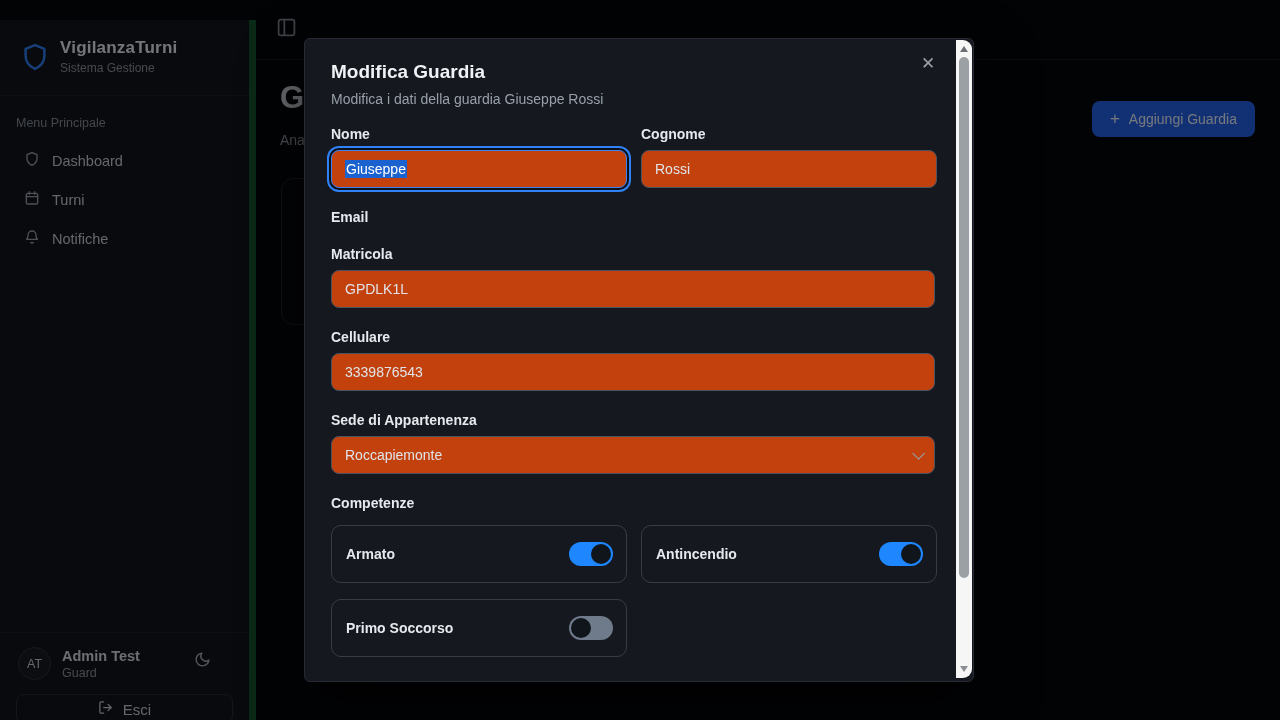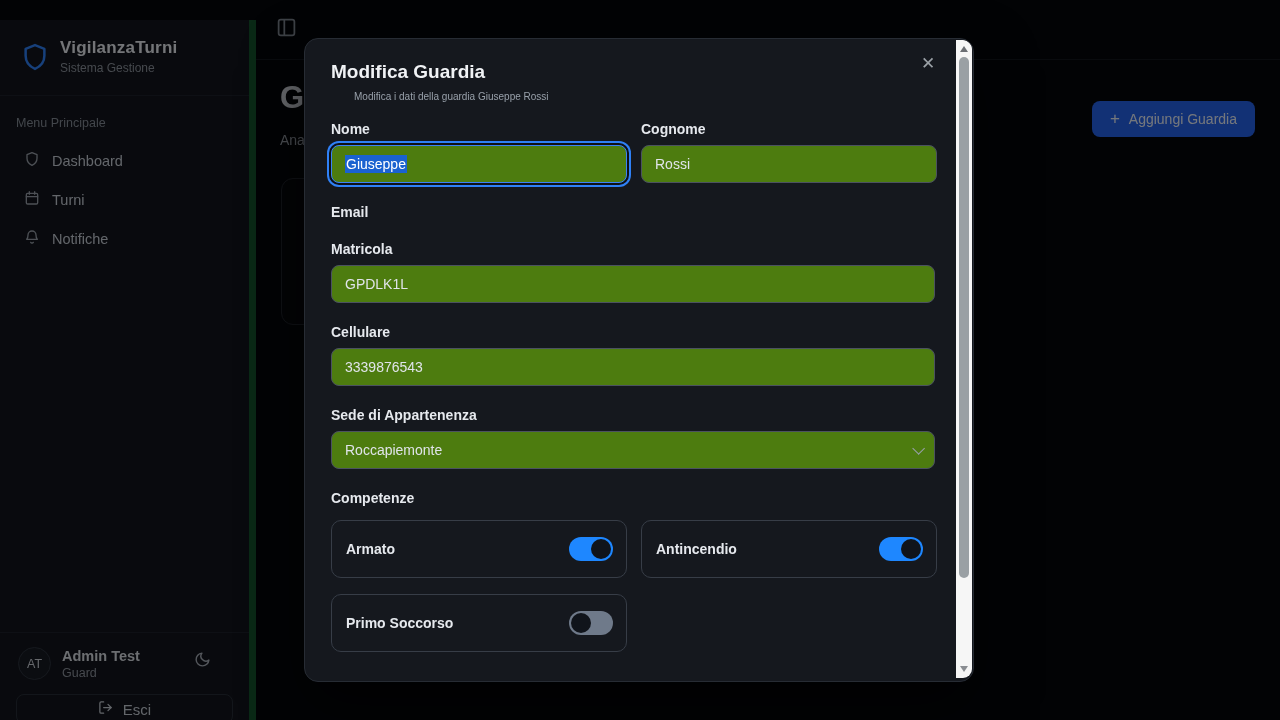--- a/index.html
+++ b/index.html
@@ -31,30 +31,30 @@
   .page-title { position:absolute; left:24px; top:80px; font-size:31px; font-weight:bold; color:#d4d9e0; }
   .page-sub { position:absolute; left:24px; top:132px; font-size:14px; color:#9aa1ab; }
   .add-btn { position:absolute; right:25px; top:101px; height:36px; padding:0 18px; background:#2563eb; border:none; border-radius:8px; color:#e9eff9; font-size:14px; display:flex; align-items:center; gap:9px; cursor:pointer; }
   .add-btn .plus { font-size:17px; font-weight:normal; }
   .ghost-card { position:absolute; left:25px; top:178px; width:140px; height:147px; border:1px solid #21252d; border-radius:12px; background:#07090d; }
 
   
   .overlay { position:absolute; inset:0; background:rgba(0,0,0,0.5); }
 
   
-  .modal { position:absolute; left:304px; top:38px; width:670px; height:644px; background:#15181e; border:1px solid #272c34; border-radius:14px; box-shadow:0 25px 60px rgba(0,0,0,.65); overflow:hidden; }
+  .modal { position:absolute; left:304px; top:38px; width:670px; height:644px; background:#15181e; border:1px solid #272c34; border-radius:6px; box-shadow:0 25px 60px rgba(0,0,0,.65); overflow:hidden; }
   .modal-content { position:absolute; left:0; top:0; right:16px; bottom:0; padding:22px 22px 0 26px; overflow:hidden; }
   .modal-title { font-size:19px; font-weight:bold; color:#f0f2f5; }
-  .modal-sub { font-size:10px; color:#98a0aa; margin-top:8px; margin-bottom:19px;margin-left:23px; }
+  .modal-sub { font-size:14px; color:#98a0aa; margin-top:8px; margin-bottom:19px; }
   .close-btn { position:absolute; top:14px; right:34px; width:22px; height:22px; background:transparent; border:none; color:#9aa0a6; font-size:17px; line-height:22px; cursor:pointer; }
 
   .grid-2 { display:grid; grid-template-columns:296px 296px; column-gap:14px; }
   .fgroup { margin-bottom:21px; }
   .flabel { display:block; font-size:14px; font-weight:bold; color:#e6e9ee; margin-bottom:8px; }
-  .tinput { width:100%; height:38px; background:#4d7c0f; border:1px solid #4b5260; border-radius:8px; color:#e0e4ea; font-size:14px; padding:0 13px; font-family:"Liberation Sans",sans-serif; display:flex; align-items:center; }
+  .tinput { width:100%; height:38px; background:#c2410c; border:1px solid #4b5260; border-radius:8px; color:#e0e4ea; font-size:14px; padding:0 13px; font-family:"Liberation Sans",sans-serif; display:flex; align-items:center; }
   .tinput.focused { border-color:#3b82f6; box-shadow:0 0 0 2px #0e1116, 0 0 0 4px #2f81f7; }
   .sel-text { background:#1a62d0; color:#ffffff; padding:1px 1px; }
   .select { position:relative; cursor:pointer; }
   .chevron { position:absolute; right:13px; top:14px; width:9px; height:9px; border-right:1.8px solid #98a0aa; border-bottom:1.8px solid #98a0aa; transform:rotate(45deg) translateY(-3px); }
 
   .comp-label { font-size:14px; font-weight:bold; color:#e6e9ee; margin-bottom:14px; }
   .toggle-grid { display:grid; grid-template-columns:296px 296px; column-gap:14px; row-gap:16px; }
   .toggle-card { height:58px; border:1px solid #373d47; border-radius:10px; display:flex; align-items:center; justify-content:space-between; padding:0 13px 0 14px; }
   .toggle-card .tlabel { font-size:14px; font-weight:bold; color:#e6e9ee; }
   .switch { width:44px; height:24px; border-radius:12px; background:#6f7a8a; position:relative; cursor:pointer; flex:0 0 auto; }

